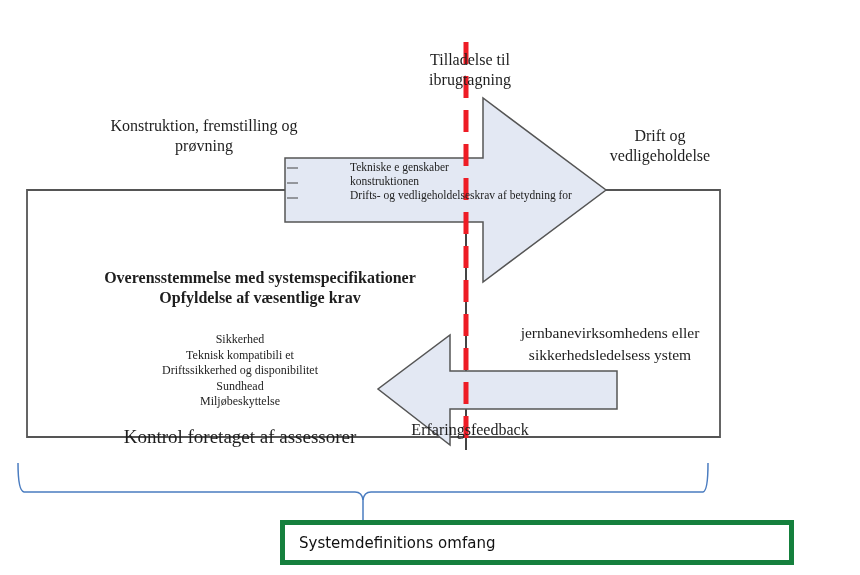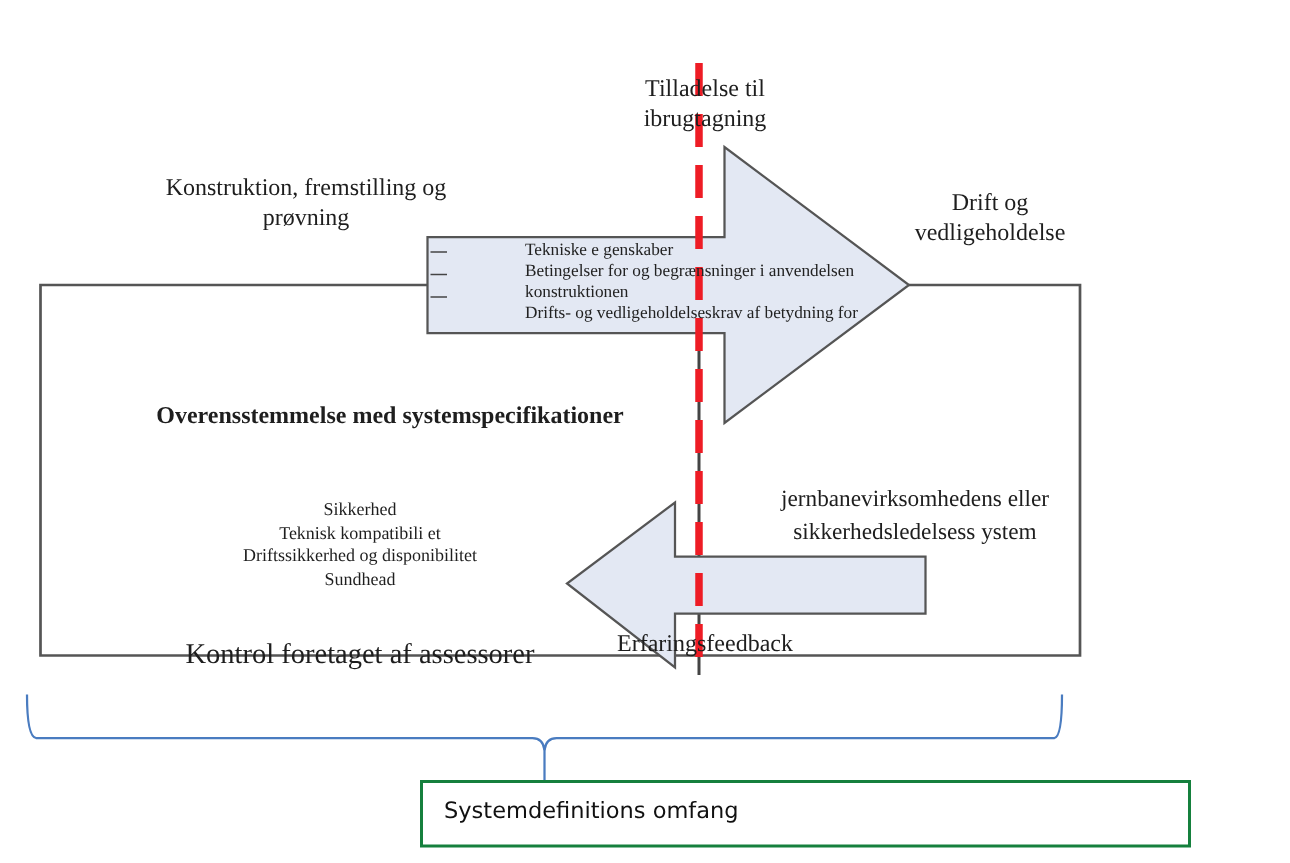--- a/index.html
+++ b/index.html
@@ -1,21 +1,21 @@
 <!DOCTYPE html>
 <html><head>
 <meta charset="utf-8">
 <style>
   html, body { margin: 0; padding: 0; background: #ffffff; }
   body { width: 860px; height: 575px; position: relative; overflow: hidden; }
   #canvas { position: absolute; left: 0; top: 0; width: 860px; height: 575px; }
   .lbl { position: absolute; text-align: center; font-family: "Liberation Serif", "DejaVu Serif", serif; color: #1e1e1e; line-height: 1.25; margin-top: 40px; }
   .bullets { position: absolute; left: 310px; top: 160px; font-family: "Liberation Serif", serif; font-size: 11.5px; color: #222; line-height: 14px; }
   .bullets div { white-space: nowrap; margin-left: 40px; }
-  .scope-box { position: absolute; left: 280px; top: 520px; width: 514px; height: 45px; border: 2px solid #15803d; background: #fff; box-sizing: border-box; }
+  .scope-box { position: absolute; left: 280px; top: 520px; width: 514px; height: 45px; border: 5px solid #15803d; background: #fff; box-sizing: border-box; }
   .scope-label { position: absolute; left: 14px; top: 9px; font-family: "DejaVu Sans", "Liberation Sans", sans-serif; font-size: 15px; color: #111; }
 </style>
 </head>
 <body>
 
 <svg id="canvas" width="860" height="575" viewBox="0 0 860 575">
 
   <polyline points="285,190 27,190 27,437 720,437 720,190 606,190" fill="none" stroke="#555" stroke-width="1.8"></polyline>
 
   <line x1="466" y1="222" x2="466" y2="450" stroke="#444" stroke-width="2"></line>
@@ -42,34 +42,35 @@
   <div>Tilladelse til</div>
   <div>ibrugtagning</div>
 </div>
 <div class="lbl" style="left:580px; top:86px; width:160px; font-size:16px;">
   <div>Drift og</div>
   <div>vedligeholdelse</div>
 </div>
 
 <div class="bullets">
   <div>Tekniske e genskaber</div>
-  <div>Betingelser for og begrænsninger i anvendelsen</div>
   <div>konstruktionen</div>
   <div>Drifts- og vedligeholdelseskrav af betydning for</div>
 </div>
 
 <div class="lbl" style="left:70px; top:228px; width:380px; font-size:16px; line-height:20px;font-weight:bold;">
   <div>Overensstemmelse med systemspecifikationer</div>
+  <div>Opfyldelse af væsentlige krav</div>
 </div>
 
 <div class="lbl" style="left:120px; top:292px; width:240px; font-size:12px; line-height:15.5px;">
   <div>Sikkerhed</div>
   <div>Teknisk kompatibili et</div>
   <div>Driftssikkerhed og disponibilitet</div>
   <div>Sundhead</div>
+  <div>Miljøbeskyttelse</div>
 </div>
 
 <div class="lbl" style="left:110px; top:385px; width:260px; font-size:19px;">Kontrol foretaget af assessorer</div>
 
 <div class="lbl" style="left:490px; top:282px; width:240px; font-size:15.5px; line-height:22px;">
   <div>jernbanevirksomhedens eller</div>
   <div>sikkerhedsledelsess ystem</div>
 </div>
 
 <div class="lbl" style="left:400px; top:380px; width:140px; font-size:16px;">Erfaringsfeedback</div>

